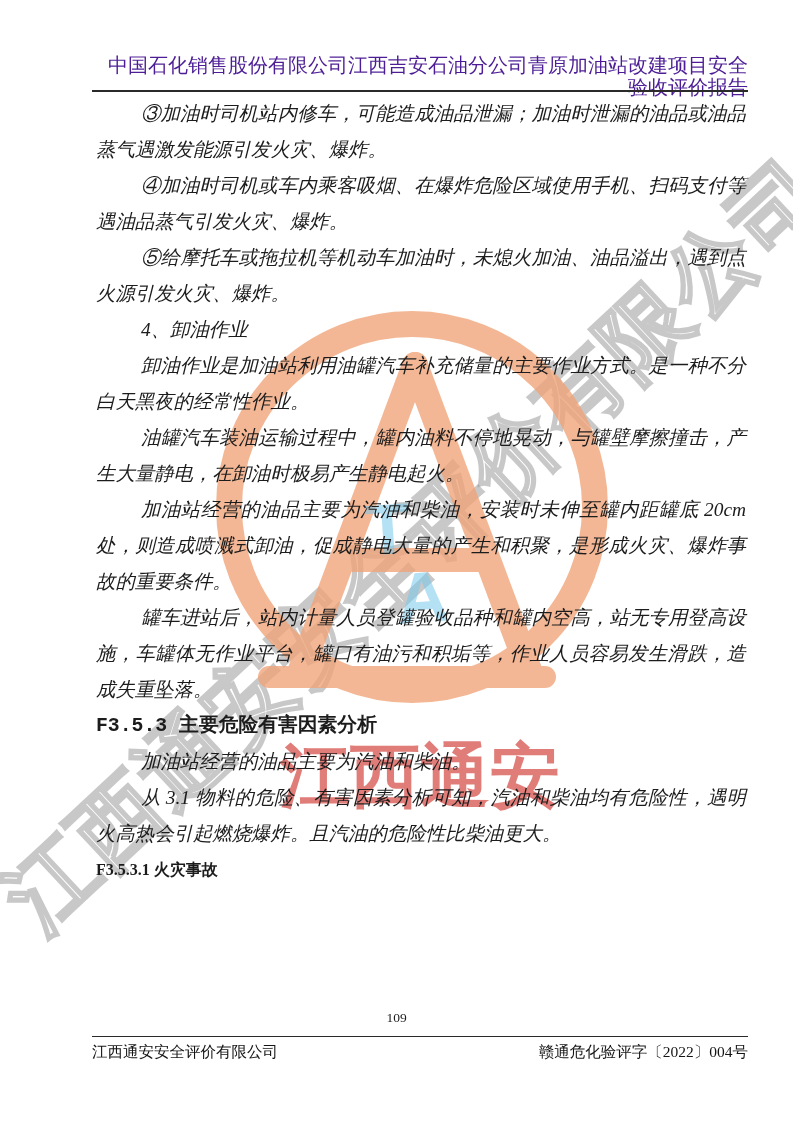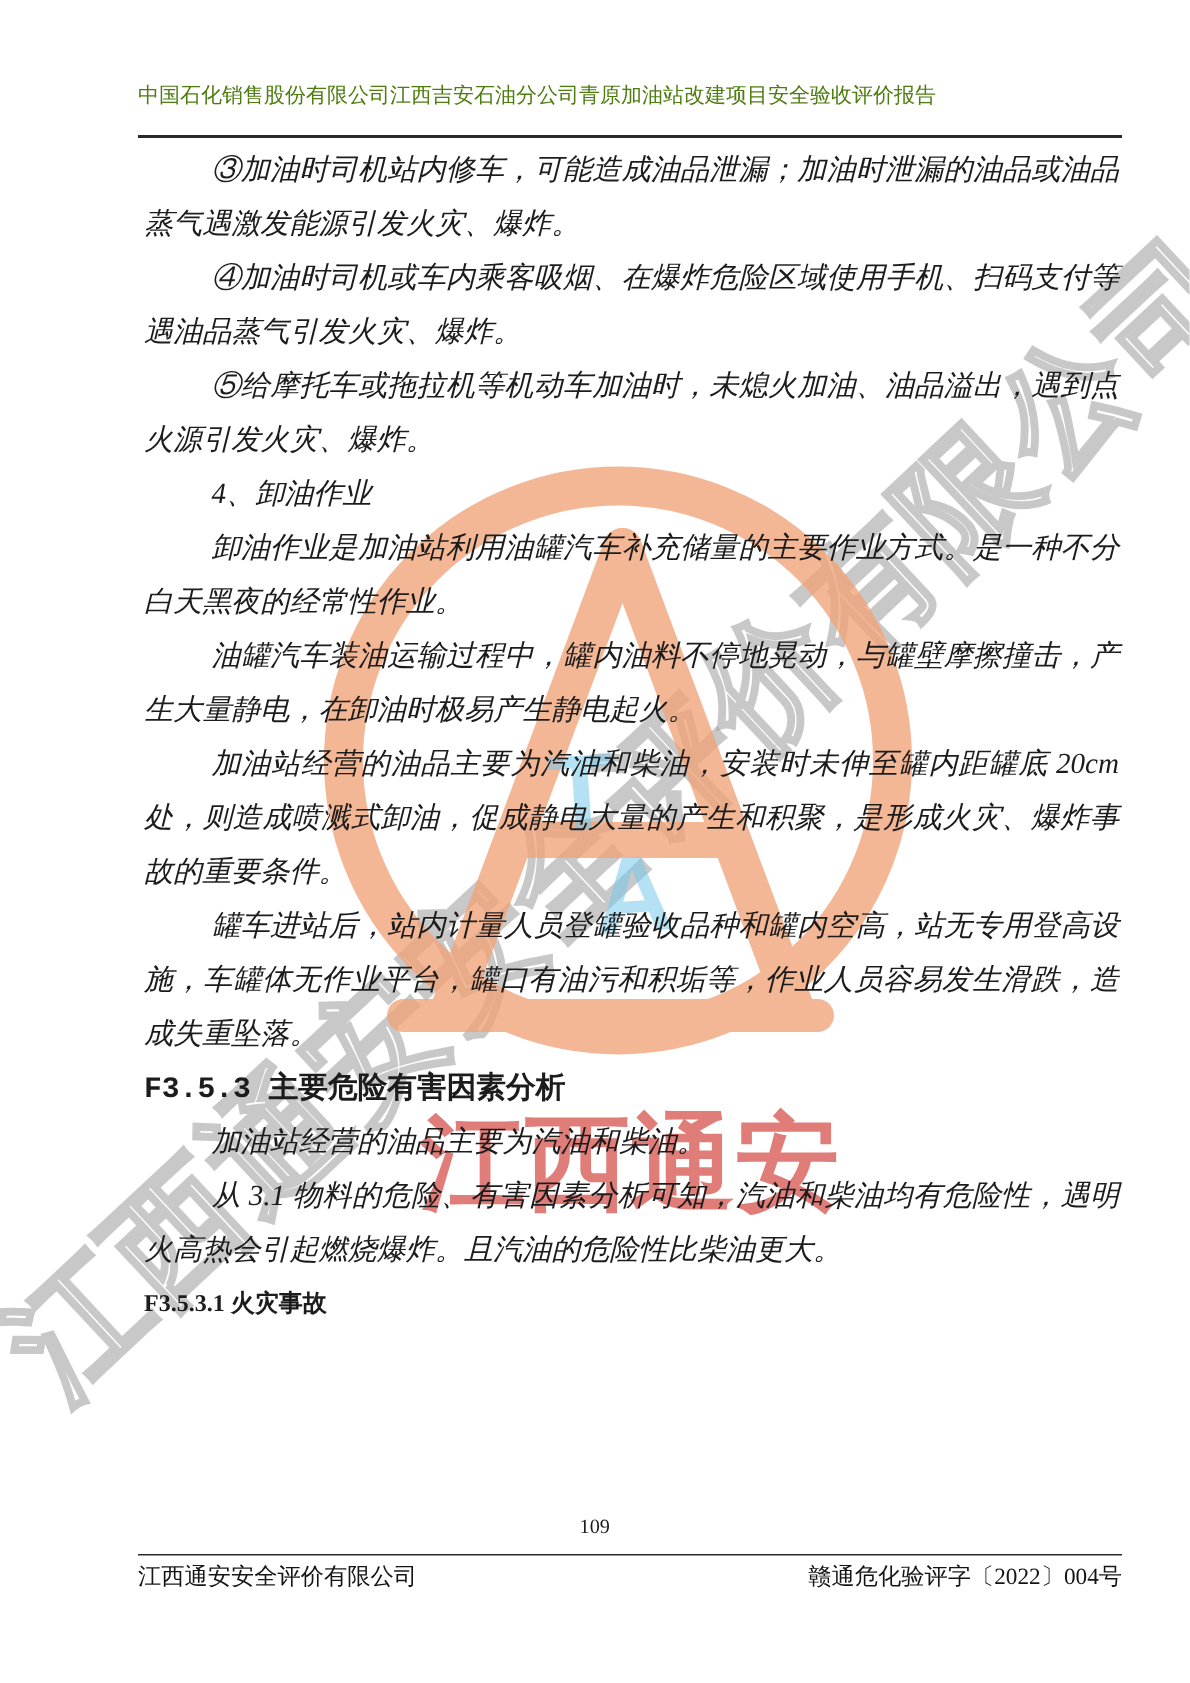--- a/index.html
+++ b/index.html
@@ -39,21 +39,21 @@
     font-weight:bold;font-size:88px;line-height:100px;
     letter-spacing:2px;white-space:nowrap;text-align:center;
     color:rgba(255,255,255,0);
     -webkit-text-stroke:2.5px rgba(155,155,155,.55);
   }
 
   
   .content{position:absolute;inset:0;z-index:1;}
   .doc-header{
     position:absolute;left:92px;top:54px;width:656px;
-    text-align:left;font-size:14px;line-height:22px;color:#4d7c0f;
+    text-align:right;font-size:20px;line-height:22px;color:#4c1d95;
   }
   .header-rule{
     position:absolute;left:92px;top:90px;width:656px;height:0;
     border-top:2px solid #2a2a2a;
   }
   .doc-body{
     position:absolute;left:96px;top:96px;width:650px;
     font-size:19.4px;line-height:36px;
     text-align:justify;text-justify:inter-ideograph;
   }

